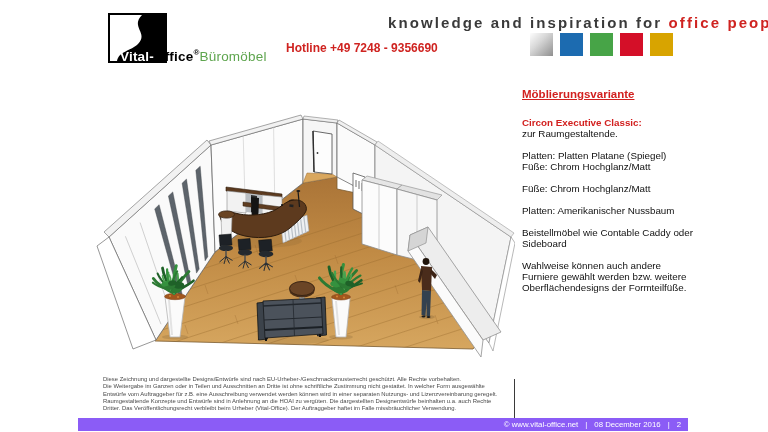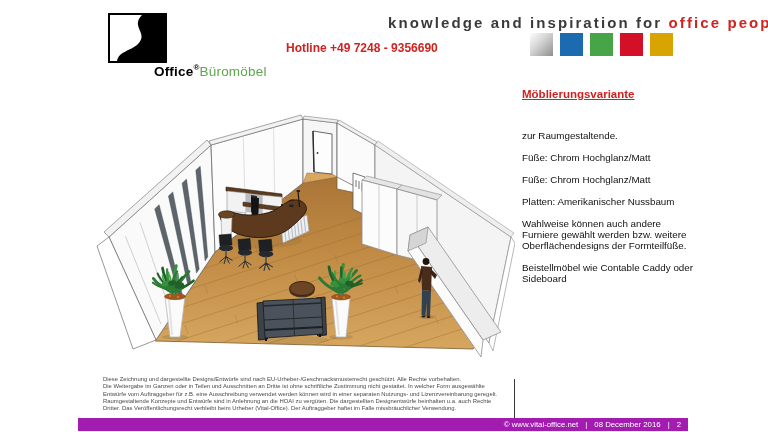--- a/index.html
+++ b/index.html
@@ -1,21 +1,21 @@
 <!DOCTYPE html>
 <html><head>
 <meta charset="utf-8">
 <style>
   html,body{margin:0;padding:0;background:#fff;}
   .slide{position:relative;width:768px;height:432px;background:#fff;overflow:hidden;
          font-family:"Liberation Sans",sans-serif;}
 
   
   .logo-box{position:absolute;left:108px;top:13px;width:59px;height:50px;}
-  .wordmark{position:absolute;left:120px;top:63px;font-size:13.5px;font-weight:700;
+  .wordmark{position:absolute;left:120px;top:48px;font-size:13.5px;font-weight:700;
             letter-spacing:.2px;white-space:nowrap;z-index:3;}
   .wordmark .vital{color:#ffffff;}
   .wordmark .office{color:#000000;}
   .wordmark .reg{font-size:8px;vertical-align:super;color:#000;}
   .wordmark .suffix{color:#5ea54e;font-weight:400;}
   .hotline{position:absolute;left:286px;top:41px;font-size:12px;font-weight:700;
            color:#cf2320;white-space:nowrap;}
   .tagline{position:absolute;left:388px;top:14px;width:292px;text-align:left;
            font-size:15px;font-weight:700;letter-spacing:2.1px;color:#3a3a3a;white-space:nowrap;}
   .tagline .red{color:#cf2320;}
@@ -24,32 +24,32 @@
   .sq.silver{background:linear-gradient(135deg,#fdfdfd 0%,#d8d8d8 40%,#8f8f8f 100%);}
   .sq.blue{background:#1c6bb0;}
   .sq.green{background:#47a447;}
   .sq.red{background:#d40f28;}
   .sq.gold{background:#d8a400;}
 
   
   .panel{position:absolute;left:522px;top:88px;width:212px;font-size:9.8px;
          line-height:11px;color:#111;}
   .panel-title{font-size:11.5px;font-weight:700;color:#d2201f;text-decoration:underline;
-               margin-bottom:30px;line-height:12px;}
+               margin-bottom:17px;line-height:12px;}
   .block{margin-bottom:11px;}
   .block .h{font-weight:700;color:#d2201f;}
 
   
   .room{position:absolute;left:85px;top:85px;width:430px;height:292px;}
 
   
   .disclaimer{position:absolute;left:103px;top:376px;width:402px;font-size:5.9px;
               line-height:7.3px;color:#4a4a4a;white-space:nowrap;}
   .vrule{position:absolute;left:514px;top:379px;width:1px;height:39px;background:#3a3a3a;}
-  .footer{position:absolute;left:78px;top:418px;width:610px;height:13px;background:#a21caf;
+  .footer{position:absolute;left:78px;top:418px;width:610px;height:13px;background:#8b5cf6;
           color:#fff;font-size:7.8px;line-height:13px;text-align:right;padding-right:7px;
           box-sizing:border-box;white-space:nowrap;}
   .footer .sep{margin:0 7px;}
 </style>
 </head>
 <body>
 
 <div class="slide">
 
   <svg class="logo-box" viewBox="0 0 59 50">
@@ -297,44 +297,46 @@
         <circle cx="259" cy="212.5" r="0.9" fill="#d98b3a"></circle>
       <use href="#leaves" transform="translate(256,206) scale(1.2)"></use>
       <use href="#leaves" transform="translate(260,202) scale(0.9) rotate(16)"></use>
     </g>
   </svg>
 
   <div class="panel">
     <div class="panel-title">Möblierungsvariante</div>
 
     <div class="block">
+      <div class="h">Circon Executive Classic:</div>
       <div class="l">zur Raumgestaltende.</div>
     </div>
 
     <div class="block">
+      <div class="l">Platten: Platten Platane (Spiegel)</div>
       <div class="l">Füße: Chrom Hochglanz/Matt</div>
     </div>
 
     <div class="block">
       <div class="l">Füße: Chrom Hochglanz/Matt</div>
     </div>
 
     <div class="block">
       <div class="l">Platten: Amerikanischer Nussbaum</div>
+    </div>
+
+    <div class="block">
+      <div class="l">Beistellmöbel wie Contable Caddy oder</div>
+      <div class="l">Sideboard</div>
     </div>
 
     <div class="block">
       <div class="l">Wahlweise können auch andere</div>
       <div class="l">Furniere gewählt werden bzw. weitere</div>
       <div class="l">Oberflächendesigns der Formteilfüße.</div>
-    </div>
-
-    <div class="block">
-      <div class="l">Beistellmöbel wie Contable Caddy oder</div>
-      <div class="l">Sideboard</div>
     </div>
   </div>
 
   <div class="disclaimer">
     <div>Diese Zeichnung und dargestellte Designs/Entwürfe sind nach EU-Urheber-/Geschmacksmusterrecht geschützt. Alle Rechte vorbehalten.</div>
     <div>Die Weitergabe im Ganzen oder in Teilen und Ausschnitten an Dritte ist ohne schriftliche Zustimmung nicht gestattet. In welcher Form ausgewählte</div>
     <div>Entwürfe vom Auftraggeber für z.B. eine Ausschreibung verwendet werden können wird in einer separaten Nutzungs- und Lizenzvereinbarung geregelt.</div>
     <div>Raumgestaltende Konzepte und Entwürfe sind in Anlehnung an die HOAI zu vergüten. Die dargestellten Designentwürfe beinhalten u.a. auch Rechte</div>
     <div>Dritter. Das Veröffentlichungsrecht verbleibt beim Urheber (Vital-Office). Der Auftraggeber haftet im Falle missbräuchlicher Verwendung.</div>
   </div>

